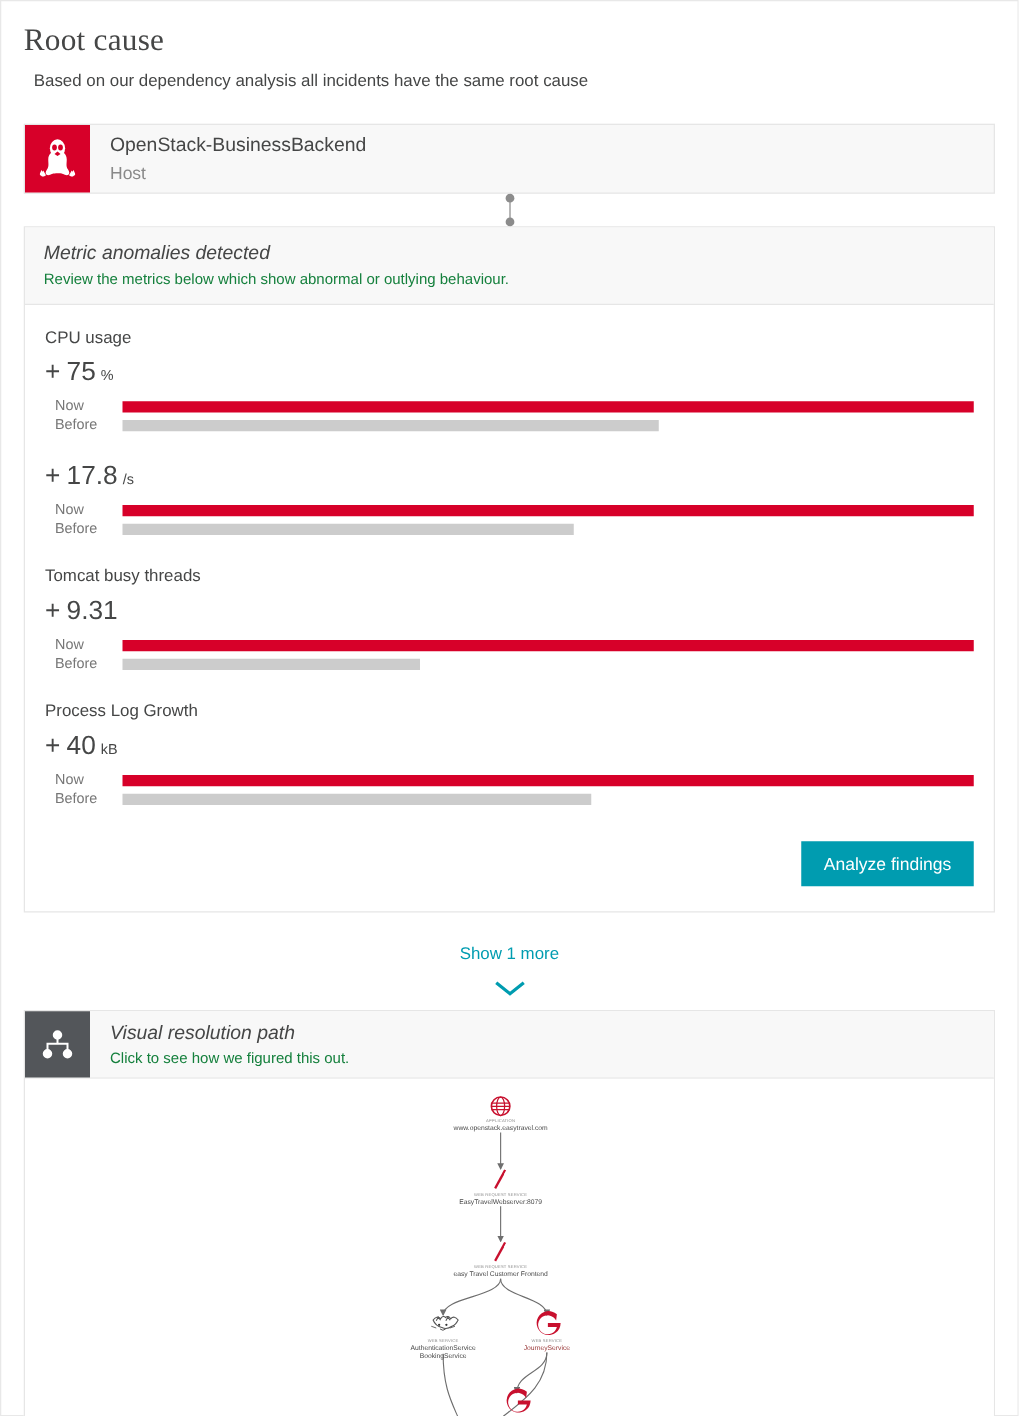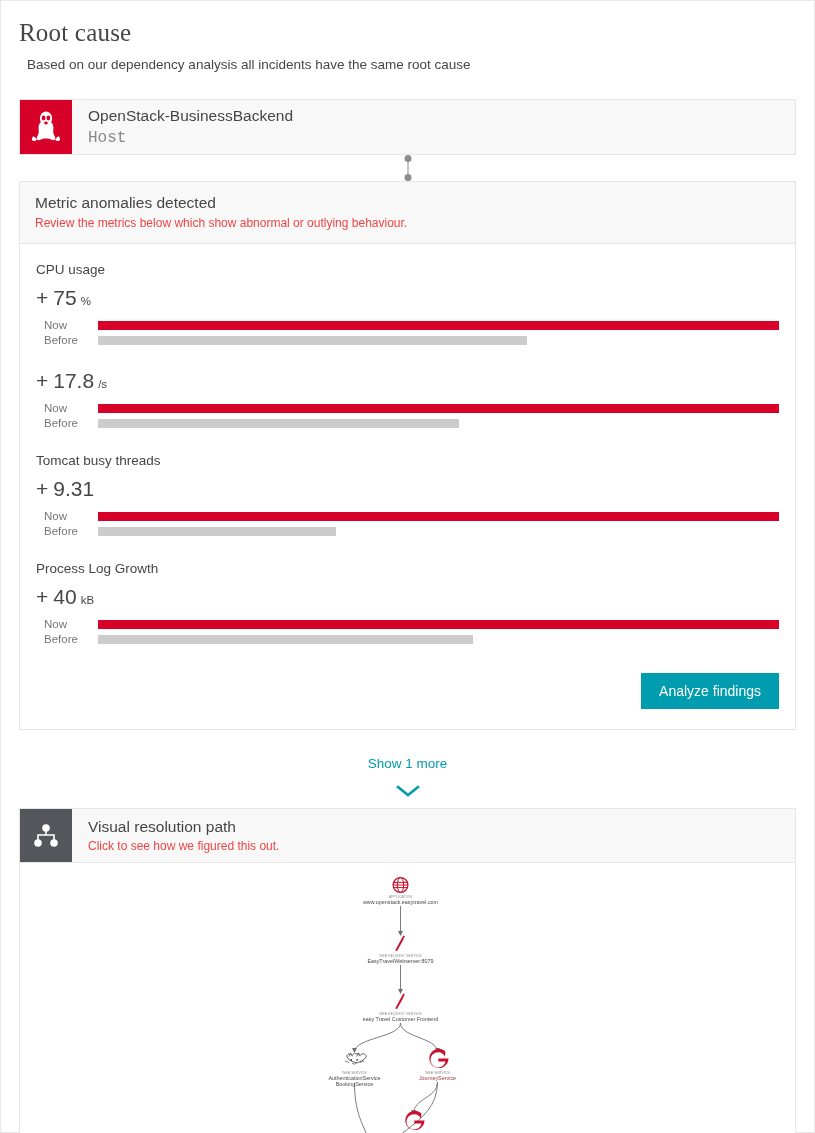--- a/index.html
+++ b/index.html
@@ -63,25 +63,24 @@
     flex-direction: column;
     justify-content: center;
     padding-left: 16px;
   }
   .entity-name {
     font-size: 15.5px;
     color: #454646;
     line-height: 1.2;
   }
   .entity-type {
-    font-size: 16px;
+    font-size: 14px;
     color: #898989;
     margin-top: 3px;
     line-height: 1.2;
-    font-family: Liberation Mono, monospace;
   }
 
   
   .connector {
     position: relative;
     height: 26px;
     margin: 0 18px;
   }
   .connector .line {
     position: absolute;
@@ -129,24 +128,25 @@
   }
   .panel-head-textwrap {
     display: flex; flex-direction: column;
     justify-content: center;
     padding-left: 16px;
   }
   .panel-title {
     font-size: 15.5px;
     color: #454646;
     line-height: 1.25;
+    font-style: italic;
   }
   .panel-sub {
     font-size: 12px;
-    color: #ef4444;
+    color: #15803d;
     margin-top: 3px;
     line-height: 1.25;
   }
 
   
   .metrics {
     display: grid;
     grid-template-columns: 1fr;
     column-gap: 16px;
     row-gap: 0;

